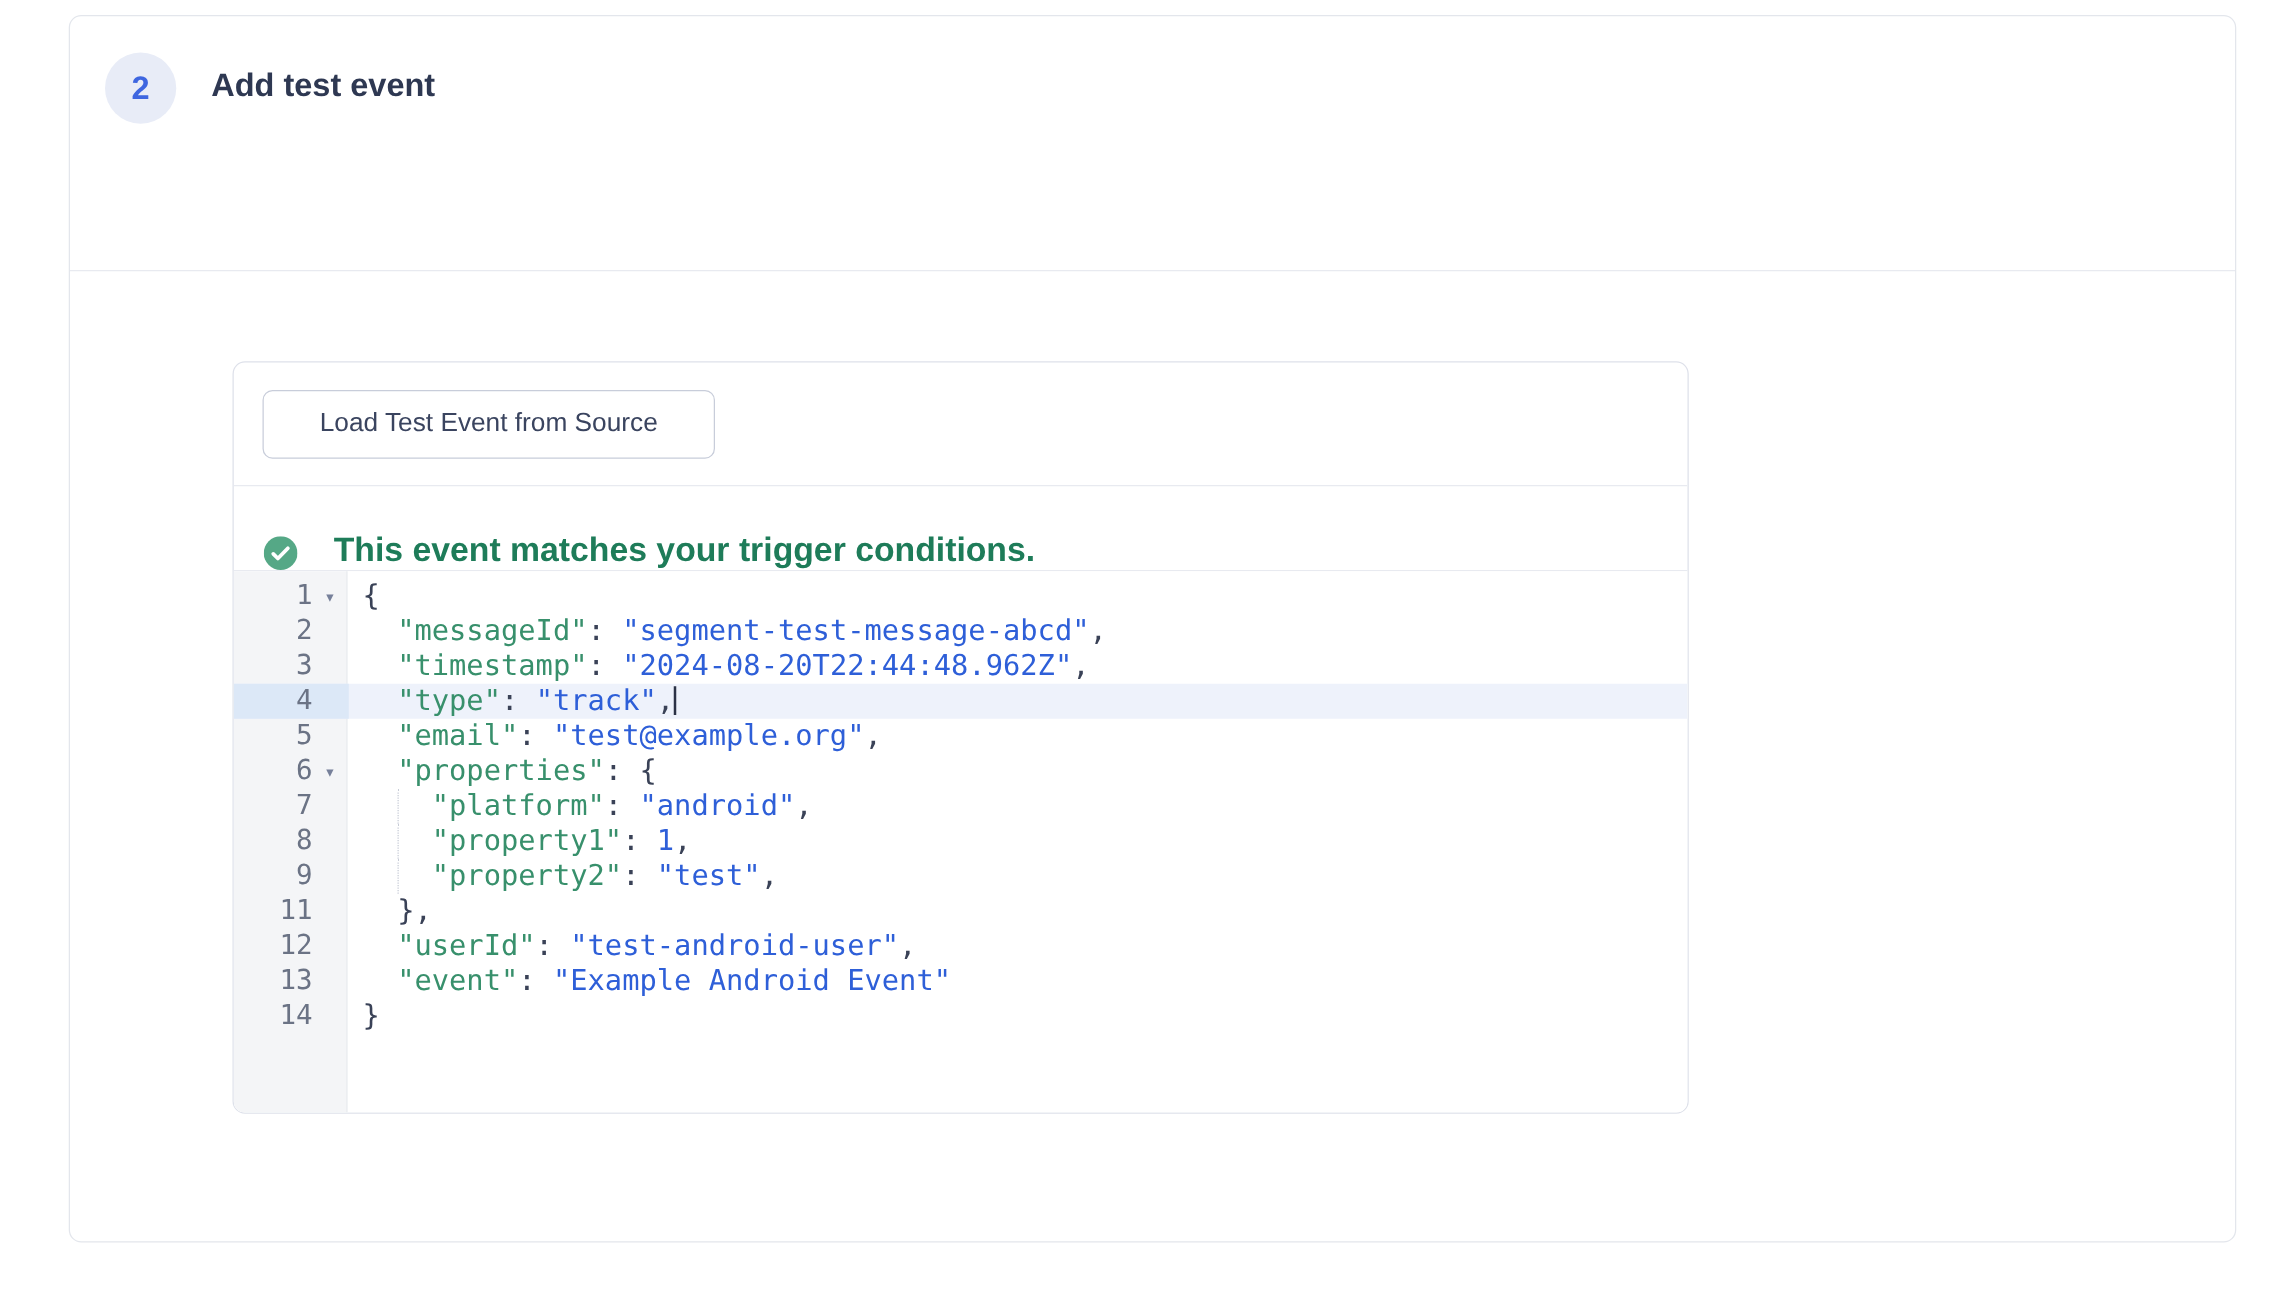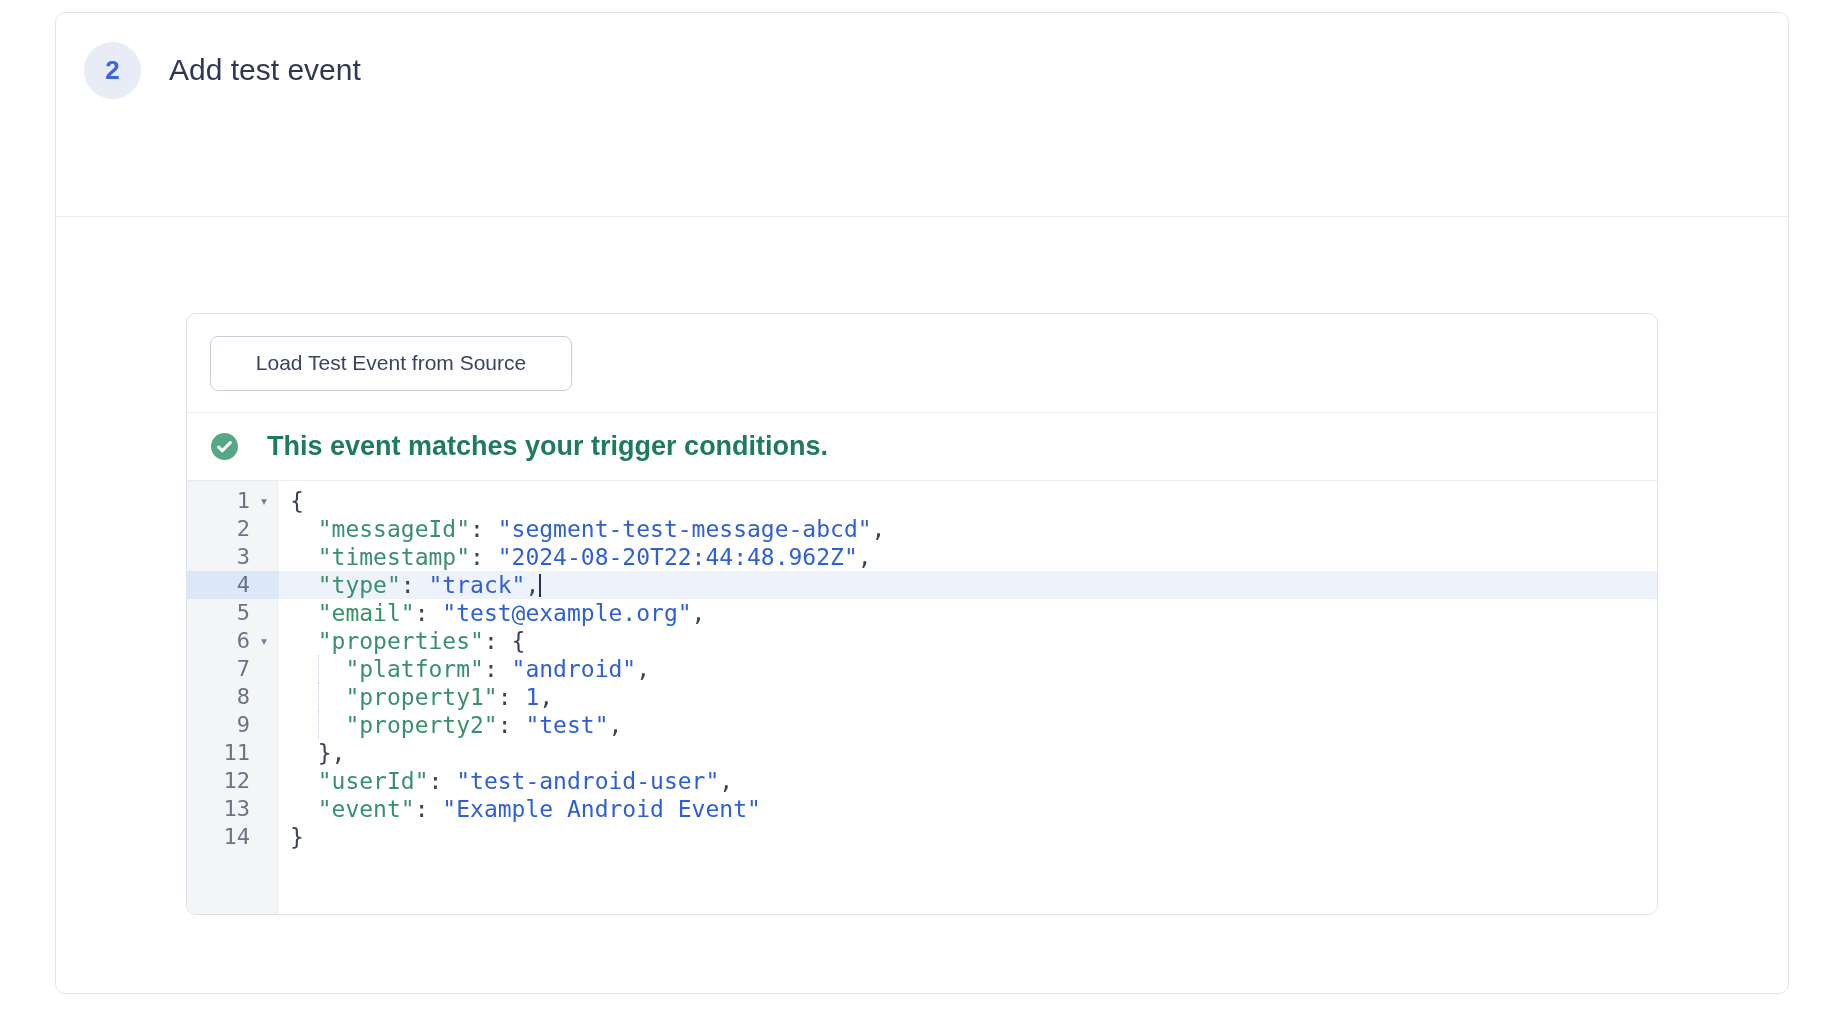--- a/index.html
+++ b/index.html
@@ -15,35 +15,35 @@
   *{box-sizing:border-box;margin:0;padding:0;}
   html,body{width:1822px;height:1036px;background:#ffffff;
     font-family:"Liberation Sans",sans-serif;-webkit-font-smoothing:antialiased;}
   .card{position:absolute;left:55px;top:12px;width:1734px;height:982px;
     background:#fff;border:1px solid var(--card-border);border-radius:10px;}
   
   .header{position:absolute;left:0;top:0;right:0;height:203px;}
   .badge{position:absolute;left:28px;top:29px;width:57px;height:57px;border-radius:50%;
     background:var(--badge-bg);color:var(--badge-text);font-size:26px;font-weight:600;
     display:flex;align-items:center;justify-content:center;}
-  .title{position:absolute;left:113px;top:40px;font-size:30px;font-weight:400;color:var(--title);}
+  .title{position:absolute;left:113px;top:40px;font-size:26px;font-weight:700;color:var(--title);}
   .desc{position:absolute;left:113px;top:88px;width:1588px;font-size:24px;line-height:39px;color:var(--desc);}
   .hr1{position:absolute;left:0;right:0;top:203px;border-top:1px solid var(--divider);}
   
-  .panel{position:absolute;left:130px;top:276px;width:1472px;height:602px;
+  .panel{position:absolute;left:130px;top:276px;width:1165px;height:602px;
     border:1px solid var(--panel-border);border-radius:10px;background:#fff;overflow:hidden;
-    display:flex;flex-direction:column;margin-top:24px;}
+    display:flex;flex-direction:column;}
   .btn-row{height:99px;flex:0 0 auto;border-bottom:1px solid var(--divider);
     display:flex;align-items:center;padding-left:23px;}
   .btn{height:55px;display:flex;align-items:center;justify-content:center;
     font-size:21px;font-weight:500;color:var(--btn-text);cursor:pointer;background:#fff;}
   .btn.outlined{width:362px;border:1px solid var(--btn-border);border-radius:8px;}
   .btn.plain{border:none;margin-left:52px;padding:0 10px;}
   .status-row{height:68px;flex:0 0 auto;border-bottom:1px solid var(--divider);
-    display:flex;align-items:center;padding-left:24px;}
+    display:flex;align-items:flex-end;padding-left:24px;}
   .check{width:27px;height:27px;flex:0 0 auto;}
   .status-text{margin-left:29px;font-size:27px;font-weight:600;color:var(--green-text);}
   
   .editor{position:relative;flex:1 1 auto;background:#fff;padding-top:6px;
     font-family:"DejaVu Sans Mono",monospace;}
   .gutter-col{position:absolute;left:0;top:0;bottom:0;width:91px;
     background:var(--gutter-bg);border-right:1px solid var(--gutter-border);}
   .row{position:relative;display:flex;height:28px;align-items:center;}
   .gut{width:92px;flex:0 0 auto;height:28px;display:flex;align-items:center;position:relative;}
   .ln{display:block;width:63px;text-align:right;font-size:22px;color:var(--ln);line-height:28px;}

